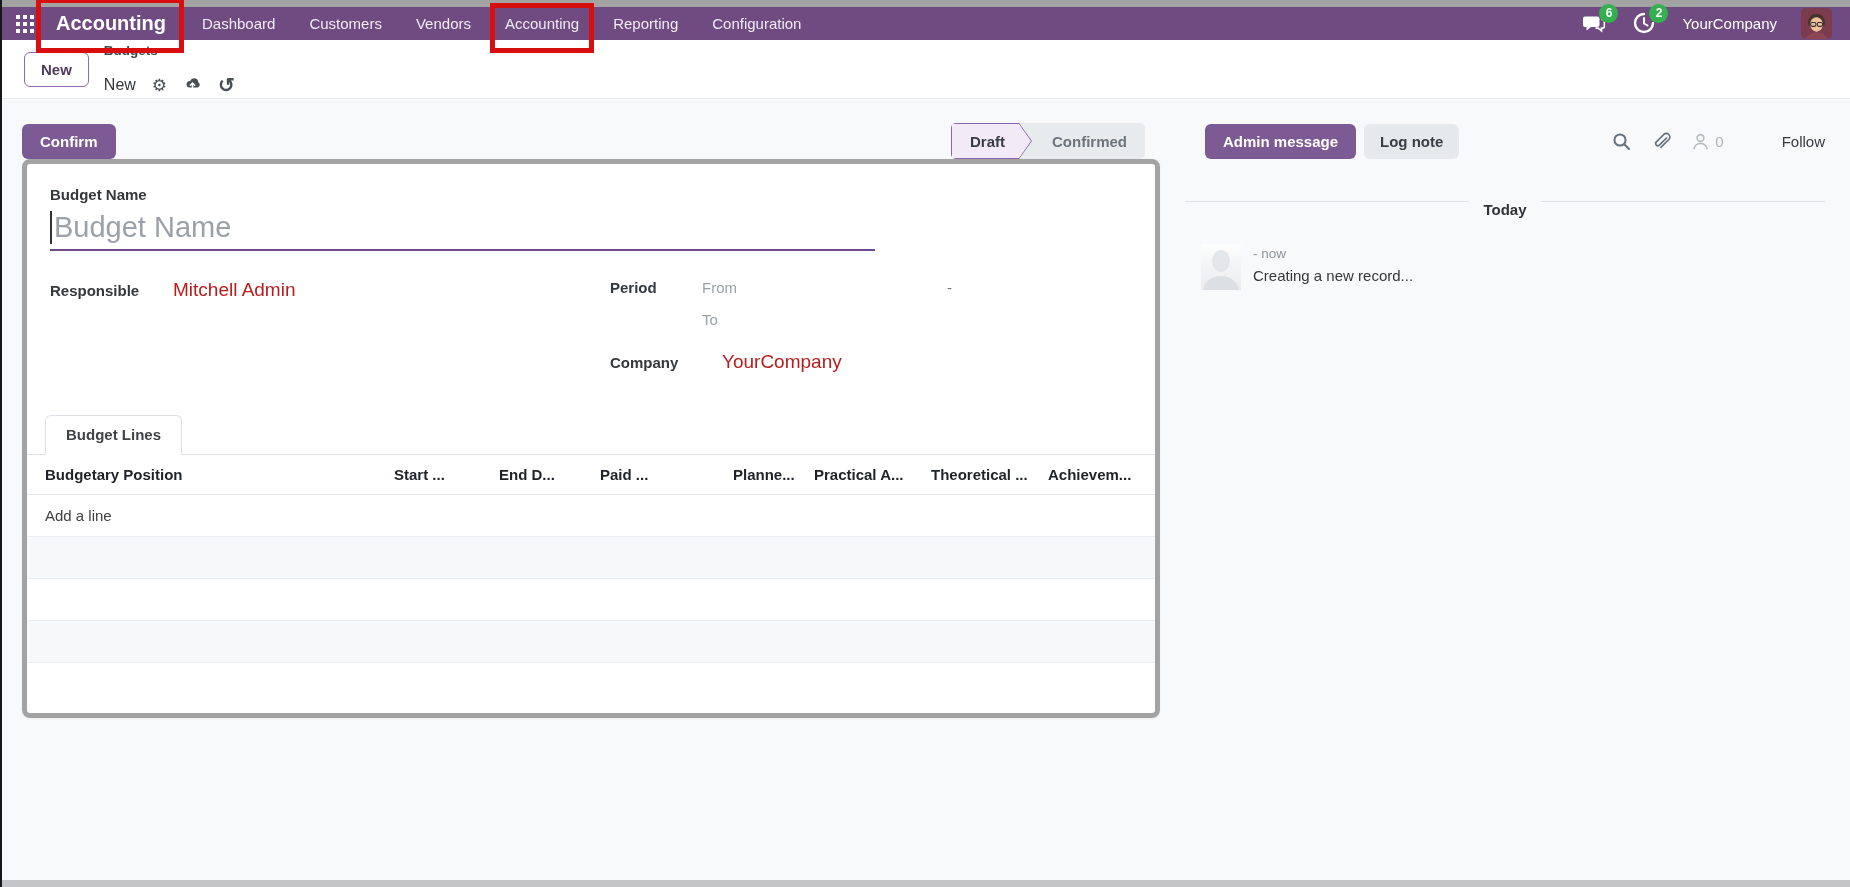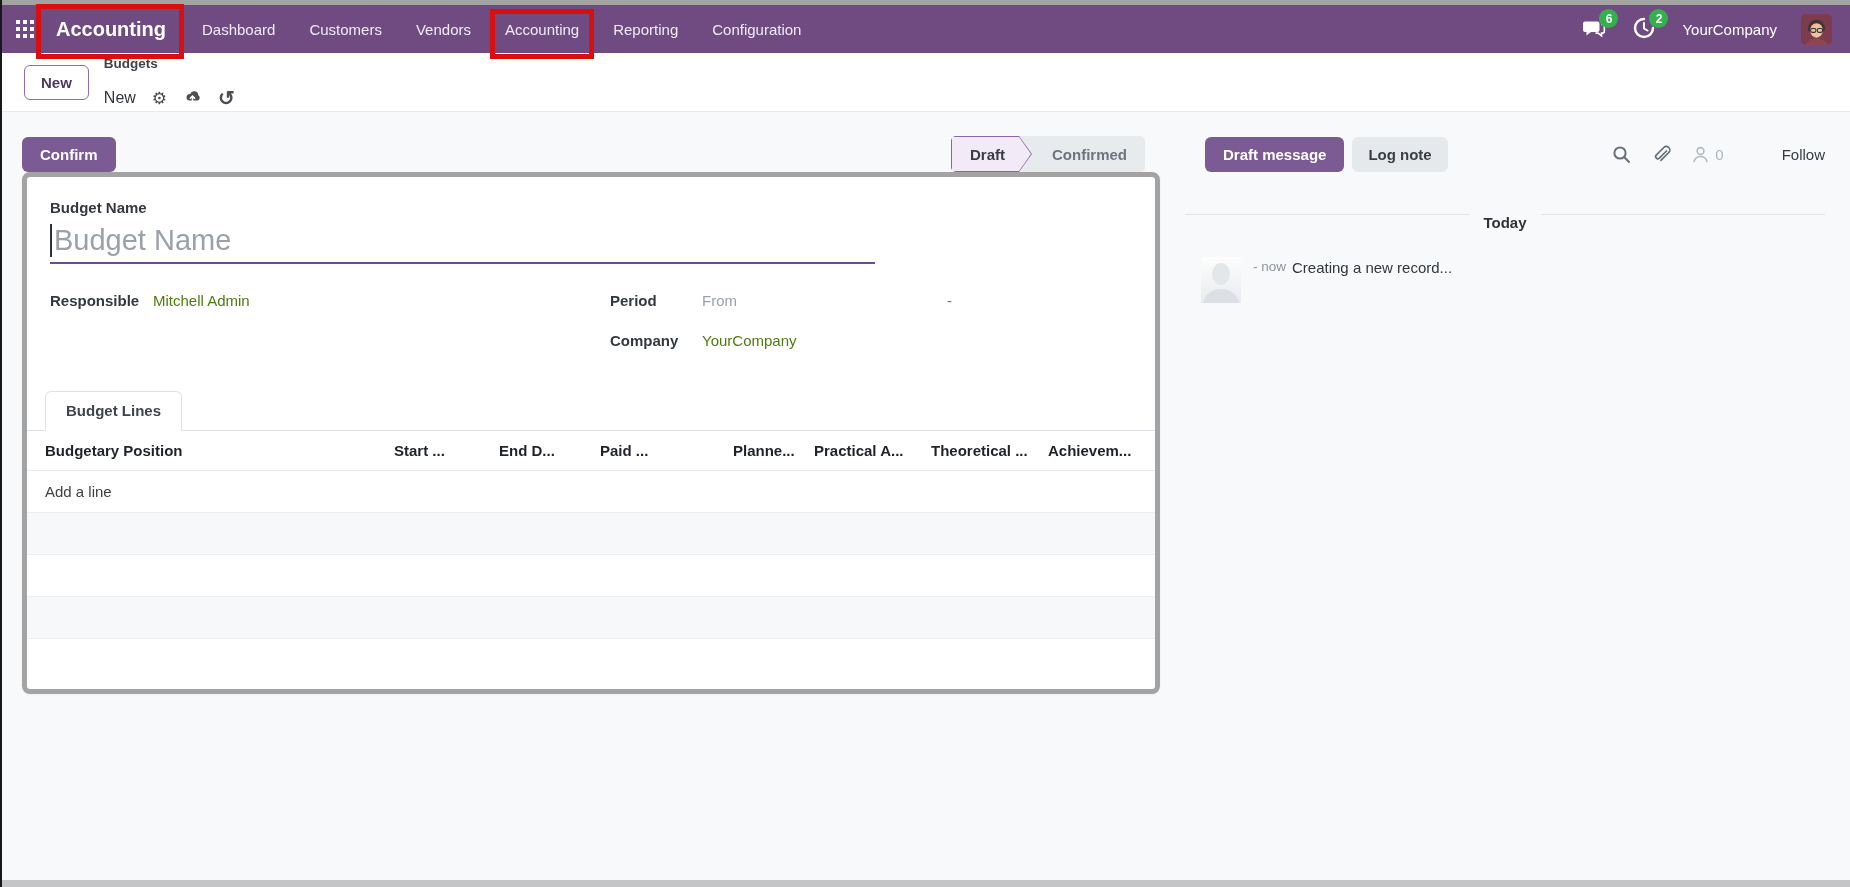--- a/index.html
+++ b/index.html
@@ -4,21 +4,21 @@
 <style>
   * { margin:0; padding:0; box-sizing:border-box; }
   html,body { width:1850px; height:887px; overflow:hidden;
     font-family:"Liberation Sans", sans-serif; background:#f8f9fa; position:relative; }
 
   
   .left-edge { position:absolute; left:0; top:0; width:2px; height:100%; background:#17181c; z-index:90; }
   .bottom-strip { position:absolute; left:0; bottom:0; width:100%; height:7px; background:#c3c5c7; z-index:89; }
 
   
-  .topbar { height:53px; background:#6f4b82; border-top:5px solid #a3a3a3;
+  .topbar { height:40px; background:#6f4b82; border-top:7px solid #a3a3a3;
     display:flex; align-items:center; padding:0 18px 0 12px; color:#fff; position:relative; }
   .apps-grid { width:26px; height:26px; display:flex; align-items:center; justify-content:center; cursor:pointer; }
   .app-name { font-size:20px; font-weight:700; margin-left:14px; position:relative; padding:2px 4px; cursor:pointer; }
   .menus { display:flex; gap:30px; margin-left:30px; font-size:15px; color:#f0ebf4; }
   .menus .menu-item { position:relative; cursor:pointer; padding:2px 2px; }
   .annot { position:absolute; border:5px solid #d90f0f; z-index:80; pointer-events:none; }
   .annot.app { inset:-12px -14px -16px -16px; }
   .annot.menu { inset:-10px -13px -19px -13px; }
   .topbar-right { margin-left:auto; display:flex; align-items:center; gap:24px; }
   .icon-badge { position:relative; width:26px; height:26px; cursor:pointer; }
@@ -73,21 +73,21 @@
   .field-label { font-weight:700; font-size:15px; color:#33383f; }
   .name-block { padding:0 0 0 23px; }
   .name-input { margin-top:8px; width:825px; border-bottom:2px solid #6d4a8f; padding-bottom:5px;
     display:flex; align-items:center; cursor:text; }
   .caret { width:2px; height:33px; background:#2f3338; margin-right:2px; }
   .name-placeholder { font-size:29px; color:#9aa1a8; }
 
   .fields { margin:28px 23px 0 23px; display:grid; grid-template-columns:560px 1fr; }
   .frow { display:flex; align-items:baseline; }
   .frow .field-label { width:103px; flex-shrink:0; }
-  .fvalue { font-size:15px; color:#4d7c0f; cursor:pointer; }
+  .fvalue { font-size:19px; color:#b91c1c; cursor:pointer;margin-left:20px; }
   .right-fields { display:flex; flex-direction:column; gap:15px; }
   .rrow { display:flex; align-items:baseline; }
   .rrow .field-label { width:92px; flex-shrink:0; }
   .placeholder { color:#9aa1a8; font-size:15px; cursor:text; }
   .from-wrap { width:245px; }
   .dash { color:#6c757d; font-size:15px; }
   .rrow.spacer-label .field-label { visibility:hidden; }
   .company-row { margin-top:8px; }
 
   .notebook { margin-top:42px; }
@@ -109,21 +109,21 @@
   .empty-row.last { height:50px; border-bottom:none; }
 
   
   .chatter-col { flex:1; padding:0 25px 0 0; }
   .today-divider { display:flex; align-items:flex-start; gap:14px; margin-top:42px;
     font-size:15px; font-weight:700; color:#2f3338; }
   .today-divider::before, .today-divider::after { content:""; flex:1; height:1px; background:#dfe3e7; }
   .message { margin-top:26px; display:flex; gap:12px; padding-left:16px; }
   .msg-avatar { width:40px; height:46px; background:linear-gradient(#fdfdfd,#e9ebee);
     flex-shrink:0; cursor:pointer; }
-  .msg-body { display:flex; flex-direction:row; gap:6px; padding-top:2px; }
+  .msg-body { display:flex; flex-direction:column; gap:6px; padding-top:2px; }
   .msg-time { font-size:13.5px; color:#8d949b; }
   .msg-text { font-size:15px; color:#32373d; }
 </style>
 </head>
 <body>
 
 <div class="left-edge"></div>
 <div class="bottom-strip"></div>
 
 <div class="topbar">
@@ -210,21 +210,21 @@
       <button class="btn-primary">Confirm</button>
       <div class="statusbar">
         <div class="state-draft-border">
           <div class="state-draft">Draft</div>
         </div>
         <div class="state-confirmed">Confirmed</div>
       </div>
     </div>
   </div>
   <div class="chatter-actions">
-    <button class="btn-primary">Draft message</button>
+    <button class="btn-primary">Admin message</button>
     <button class="btn-secondary" style="margin-left:8px;">Log note</button>
     <div class="chatter-icons">
       <span class="chatter-icon">
         <svg width="19" height="19" viewBox="0 0 19 19">
           <circle cx="8" cy="8" r="5.6" fill="none" stroke="#65707a" stroke-width="2"></circle>
           <line x1="12.3" y1="12.3" x2="17" y2="17" stroke="#65707a" stroke-width="2" stroke-linecap="round"></line>
         </svg>
       </span>
       <span class="chatter-icon">
         <svg width="20" height="20" viewBox="0 0 20 20">
@@ -259,20 +259,24 @@
       <div class="fields">
         <div class="frow">
           <span class="field-label">Responsible</span>
           <span class="fvalue">Mitchell Admin</span>
         </div>
         <div class="right-fields">
           <div class="rrow">
             <span class="field-label">Period</span>
             <span class="placeholder from-wrap">From</span>
             <span class="dash">-</span>
+          </div>
+          <div class="rrow spacer-label">
+            <span class="field-label">Period</span>
+            <span class="placeholder">To</span>
           </div>
           <div class="rrow company-row">
             <span class="field-label">Company</span>
             <span class="fvalue">YourCompany</span>
           </div>
         </div>
       </div>
 
       <div class="notebook">
         <div class="tabbar">

